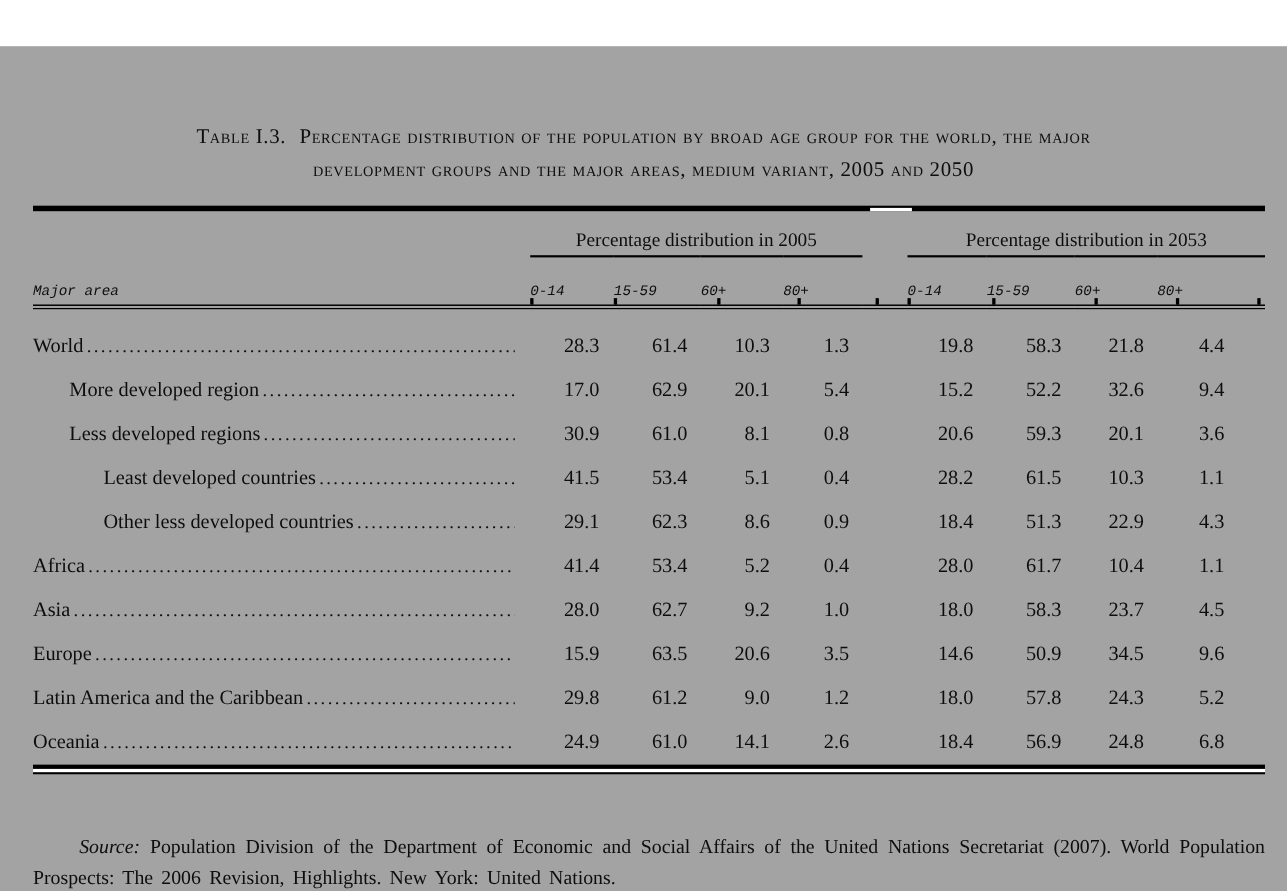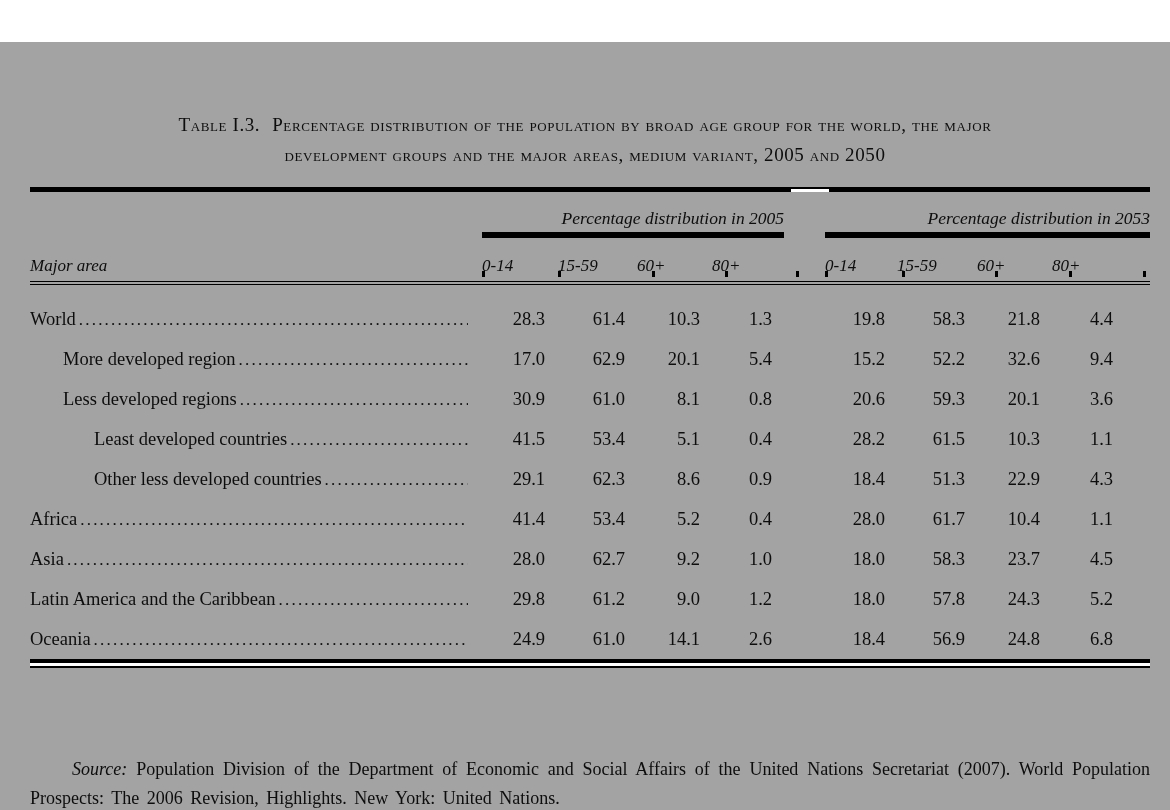--- a/index.html
+++ b/index.html
@@ -19,24 +19,24 @@
 
   
   .table-area { position:absolute; top:145px; left:30px; width:1120px; }
   .top-rule { position:relative; width:1120px; height:5px; background:#000; }
   .top-rule .notch { position:absolute; left:761px; top:1.5px; width:38px; height:3.5px; background:#fff; }
 
   table.pop { border-collapse:collapse; table-layout:fixed; width:1120px; }
   th, td { padding:0; font-weight:normal; }
 
   tr.group-row th { height:37px; vertical-align:bottom; padding-bottom:3px; }
-  .group-th { font-style:italic; font-size:17.5px; text-align:right; border-bottom:6px solid #000000; }
+  .group-th { font-size:17.5px; text-align:center; border-bottom:2px solid #000000; }
 
   tr.colhead-row th { height:38px; vertical-align:bottom; padding-bottom:5px;
-    font-style:italic; font-size:17px; border-bottom:4px double #000; }
+    font-style:italic; font-size:13px; border-bottom:4px double #000;font-family:Liberation Mono, monospace; }
   .major-th { text-align:left; }
   .num-head { text-align:left; }
 
   
   .pa0 { padding-right:13px; } .pa1 { padding-right:12px; }
   .pa2 { padding-right:12px; } .pa3 { padding-right:12px; }
   .pb0 { padding-right:12px; } .pb1 { padding-right:12px; }
   .pb2 { padding-right:12px; } .pb3 { padding-right:37px; }
 
   tbody td { font-size:18.5px; height:40px; vertical-align:middle; }
@@ -230,20 +230,37 @@
             <td class="num pa3">1.0</td>
             <td></td>
             <td class="num pb0">18.0</td>
             <td class="num pb1">58.3</td>
             <td class="num pb2">23.7</td>
             <td class="num pb3">4.5</td>
           </tr>
           <tr>
             <td class="lbl ind0">
               <div class="lblwrap">
+                <span class="txt">Europe</span>
+                <span class="leader"></span>
+              </div>
+            </td>
+            <td class="num pa0">15.9</td>
+            <td class="num pa1">63.5</td>
+            <td class="num pa2">20.6</td>
+            <td class="num pa3">3.5</td>
+            <td></td>
+            <td class="num pb0">14.6</td>
+            <td class="num pb1">50.9</td>
+            <td class="num pb2">34.5</td>
+            <td class="num pb3">9.6</td>
+          </tr>
+          <tr>
+            <td class="lbl ind0">
+              <div class="lblwrap">
                 <span class="txt">Latin America and the Caribbean</span>
                 <span class="leader"></span>
               </div>
             </td>
             <td class="num pa0">29.8</td>
             <td class="num pa1">61.2</td>
             <td class="num pa2">9.0</td>
             <td class="num pa3">1.2</td>
             <td></td>
             <td class="num pb0">18.0</td>

